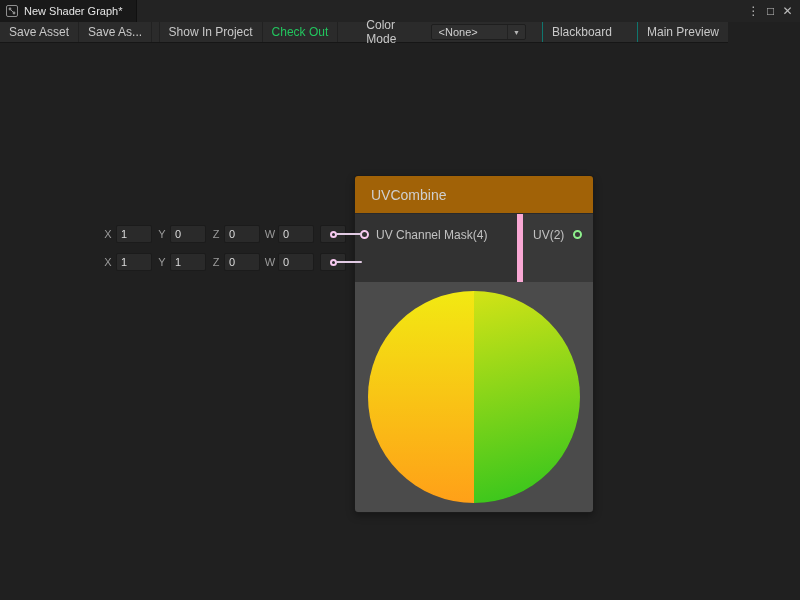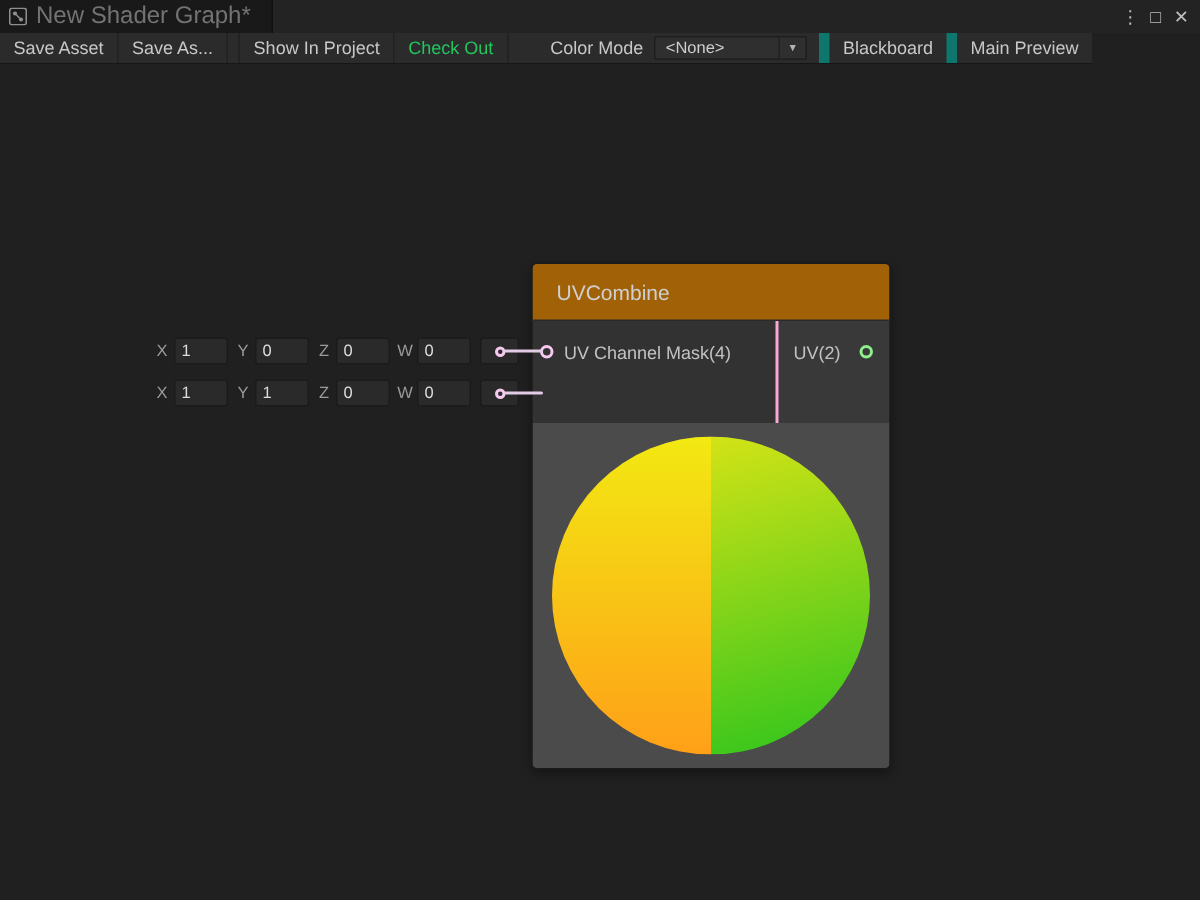--- a/index.html
+++ b/index.html
@@ -4,36 +4,36 @@
 <style>
   * { margin:0; padding:0; box-sizing:border-box; }
   html,body { background:#161616; }
   body { font-family:"Liberation Sans","DejaVu Sans",sans-serif; }
 
   .app { position:relative; width:800px; height:600px; background:#202020; overflow:hidden; }
 
   
   .titlebar { position:absolute; top:0; left:0; width:800px; height:22px; background:#232323; display:flex; align-items:stretch; }
   .tab { background:#191919; display:flex; align-items:center; gap:6px; padding:0 14px 0 6px; border-right:1px solid #101010; cursor:pointer; }
-  .tab-title { font-size:16px; color:#737373; white-space:nowrap; }
+  .tab-title { font-size:11px; color:#e5e5e5; white-space:nowrap; }
   .win-controls { margin-left:auto; display:flex; align-items:center; padding-right:4px; }
   .win-controls span { color:#bdbdbd; font-size:12px; width:17px; text-align:center; cursor:pointer; line-height:22px; }
 
   
   .toolbar { position:absolute; top:22px; left:0; width:728px; height:21px; background:#2b2b2b; border-bottom:1px solid #161616; display:flex; align-items:stretch; font-size:12px; color:#c8c8c8; }
   .tb-btn { padding:0 9px; display:flex; align-items:center; border-right:1px solid #212121; cursor:pointer; white-space:nowrap; }
   .tb-btn.bl { border-left:1px solid #212121; }
   .tb-btn.disabled { color:#22c55e; cursor:default; }
   .tb-gap { width:7px; }
   .tb-label { padding:0 7px 0 28px; display:flex; align-items:center; }
   .tb-dropdown { margin:2px 0; width:102px; background:#2f2f2f; border:1px solid #1e1e1e; border-radius:2px; display:flex; align-items:center; padding:0 5px 0 7px; cursor:pointer; }
   .dd-value { flex:1; font-size:11px; color:#cfcfcf; }
   .dd-arrow { font-size:7px; color:#b5b5b5; border-left:1px solid #222; padding-left:5px; margin-left:4px; align-self:stretch; display:flex; align-items:center; }
   .tb-right { margin-left:auto; display:flex; align-items:stretch; }
-  .tb-right .tb-btn { border-right:none; border-left:7px solid #0f766e; }
+  .tb-right .tb-btn { border-right:none; border-left:1px solid #0f766e;margin-left:16px; }
 
   
   .canvas { position:absolute; top:43px; left:0; width:800px; height:557px; background:#202020; }
 
   
   .vec-row { position:absolute; display:flex; align-items:center; height:18px; z-index:2; }
   .vec-label { width:12px; margin-right:2px; font-size:11px; color:#9a9a9a; text-align:center; }
   .vec-input { width:36px; height:18px; background:#2a2a2a; border:1px solid #1b1b1b; border-radius:2px; color:#dcdcdc; font-size:11px; padding:0 4px; margin-right:4px; font-family:inherit; outline:none; }
   .vec-stub { width:26px; height:18px; background:#2a2a2a; border:1px solid #1b1b1b; border-radius:2px; margin-left:2px; display:flex; align-items:center; justify-content:center; }
 
@@ -44,21 +44,21 @@
   .edge { position:absolute; height:2px; background:var(--edge,#e2cbe4); border-radius:1px; z-index:3; cursor:pointer; }
 
   
   .node { position:absolute; left:355px; top:133px; width:238px; border-radius:3px; overflow:hidden; z-index:2; box-shadow:0 0 0 1px #1b1b1b, 0 3px 8px rgba(0,0,0,.4); cursor:move; }
   .node-header { height:38px; background:#a16207; border-bottom:1px solid #2a2a2a; display:flex; align-items:center; padding-left:16px; }
   .node-header span { font-size:14px; color:#cfcfcf; }
   .node-body { display:flex; height:68px; }
   .ports-col { width:162px; background:#323232; padding-top:7px;text-align:right; }
   .ports-col .port-row { height:27px; display:flex; align-items:center; gap:7px; padding-left:5px; }
   .port-label { font-size:12px; color:#c2c2c2; white-space:nowrap; }
-  .output-col { flex:1; background:#393939; border-left:2px solid #f9a8d4; padding-top:7px; }
+  .output-col { flex:1; background:#393939; border-left:6px solid #f9a8d4; padding-top:7px; }
   .output-col .port-row { height:27px; display:flex; align-items:center; justify-content:space-between; padding:0 11px 0 10px; }
 
   
   .node-preview { height:230px; background:#4b4b4b; display:flex; align-items:center; justify-content:center; }
   .sphere { width:212px; height:212px; border-radius:50%; overflow:hidden; display:flex;
             box-shadow: inset -12px -22px 34px rgba(0,0,0,.18), inset 10px 16px 26px rgba(255,255,255,.07); }
   .sphere-left  { width:50%; background:linear-gradient(180deg, var(--sphere-left-top,#f2e912), var(--sphere-left-bottom,#ffa018)); }
   .sphere-right { width:50%; background:linear-gradient(165deg, var(--sphere-right-top,#d3e316), var(--sphere-right-bottom,#2dc41d)); }
 </style>
 </head>

